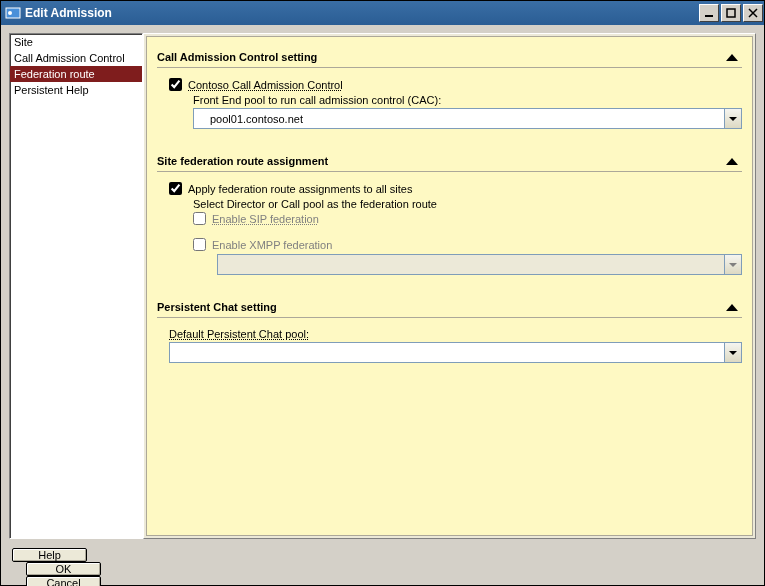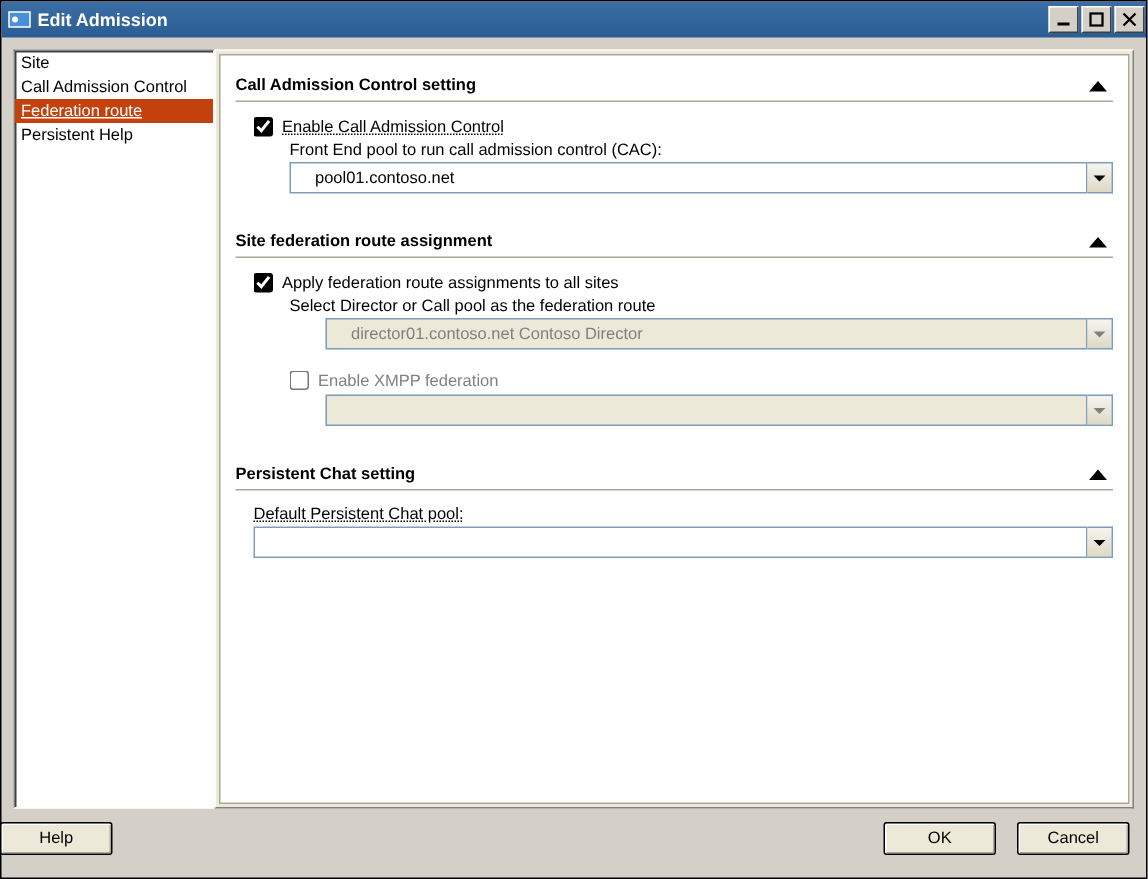--- a/index.html
+++ b/index.html
@@ -66,37 +66,36 @@
       overflow: hidden;
     }
     .sidebar-item {
       padding: 2px 4px;
       font-size: 11px;
       color: #000;
       cursor: pointer;
       white-space: nowrap;
     }
     .sidebar-item.selected {
-      background: #c2410c;
+      background: #7f1d1d;
       color: #fff;
-      text-decoration: underline;
     }
     
     .content {
       flex: 1;
       background: #ece9d8;
       border: 1px solid #808080;
       border-top-color: #fff;
       border-left-color: #fff;
       padding: 0;
       position: relative;
       overflow: hidden;
     }
     .content-inner {
-      background: #ffffff;
+      background: #fef9c3;
       border: 1px solid #aca899;
       margin: 2px;
       height: calc(100% - 4px);
       padding: 14px 10px 0 10px;
       overflow-y: auto;
     }
     .section-heading {
       display: flex;
       align-items: center;
       font-weight: bold;
@@ -178,21 +177,22 @@
     }
     
     .footer {
       position: absolute;
       bottom: 0;
       left: 0;
       right: 0;
       height: 38px;
       display: flex;
       align-items: flex-start;
-      padding: 0 12px 8px 0;
+      padding: 0 12px 8px 12px;
+      flex-direction: column;
     }
     .footer .spacer { flex: 1; }
     .btn {
       min-width: 75px;
       height: 22px;
       background: #ece9d8;
       border: 1px solid #000;
       border-radius: 2px;
       box-shadow: inset 1px 1px 0 #fff, inset -1px -1px 0 #aca899;
       font-size: 11px;
@@ -256,21 +256,21 @@
     <div class="content-inner">
 
       <div class="section-heading">
         <span class="label">Call Admission Control setting</span>
         <span class="chevron"></span>
       </div>
       <hr class="section-rule">
       <div class="section-body">
         <div class="checkbox-row">
           <input type="checkbox" checked="" style="">
-          <label class="underline-label">Enable Call Admission Control</label>
+          <label class="underline-label">Contoso Call Admission Control</label>
         </div>
         <div class="indent">
           <div class="sub-label">Front End pool to run call admission control (CAC):</div>
           <div class="select-row">
             <div class="select-box">
               <span>pool01.contoso.net</span>
             </div>
             <div class="select-btn">
                 <span class="tri"></span>
               </div>
@@ -283,29 +283,23 @@
         <span class="chevron"></span>
       </div>
       <hr class="section-rule">
       <div class="section-body">
         <div class="checkbox-row">
           <input type="checkbox" checked="" style="">
           <label>Apply federation route assignments to all sites</label>
         </div>
         <div class="indent">
           <div class="sub-label">Select Director or Call pool as the federation route</div>
-          <div class="indent">
-            <div class="select-row">
-              <div class="select-box disabled">
-                <span>director01.contoso.net   Contoso   Director</span>
-              </div>
-              <div class="select-btn disabled">
-                  <span class="tri"></span>
-                </div>
-            </div>
+          <div class="checkbox-row disabled">
+            <input type="checkbox" style="">
+            <label style="text-decoration: underline dotted; flex:1;">Enable SIP federation</label>
           </div>
           <div style="height:10px"></div>
           <div class="checkbox-row disabled">
             <input type="checkbox" style="">
             <label>Enable XMPP federation</label>
           </div>
           <div class="indent">
             <div class="select-row">
               <div class="select-box disabled">
                 <span></span>

